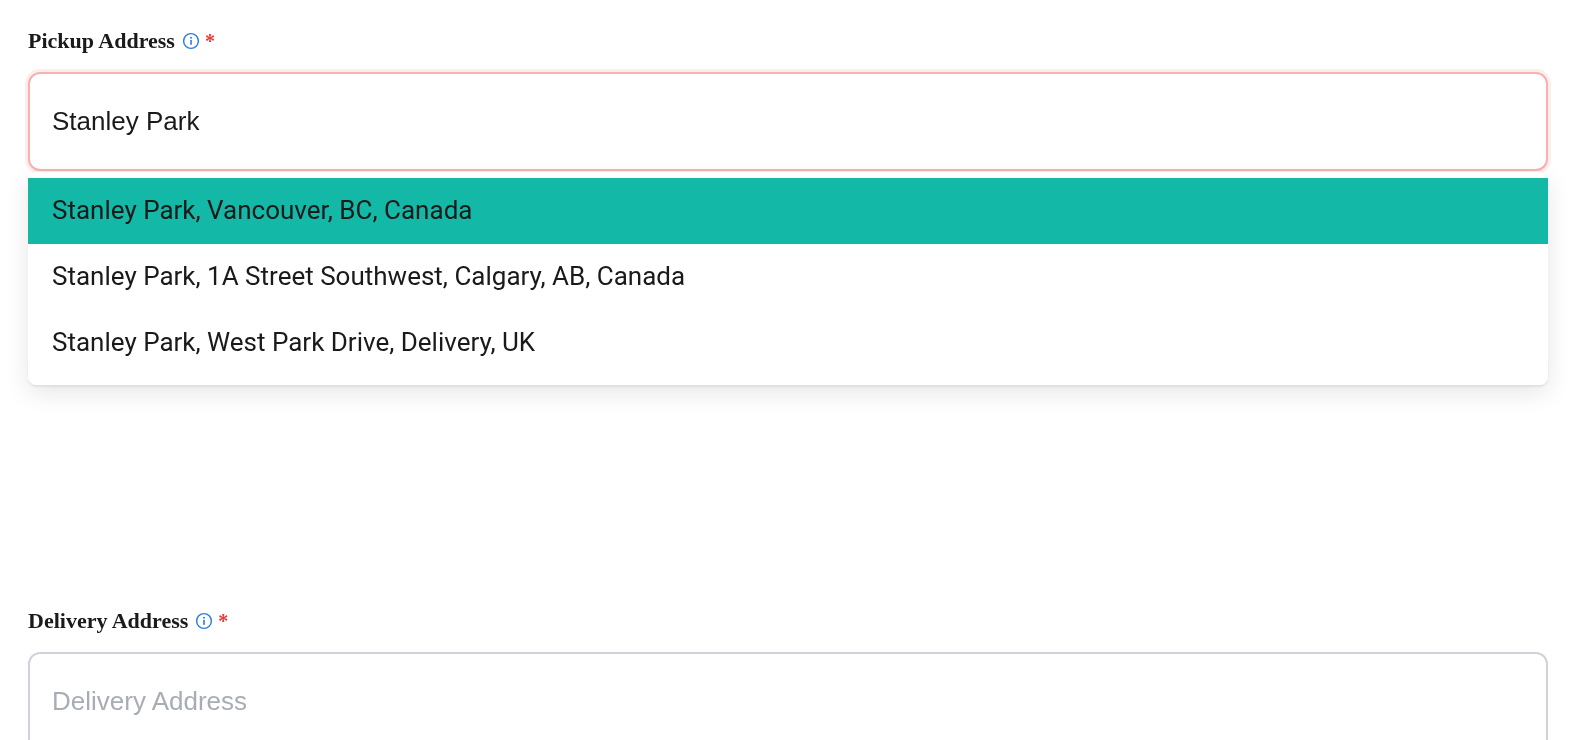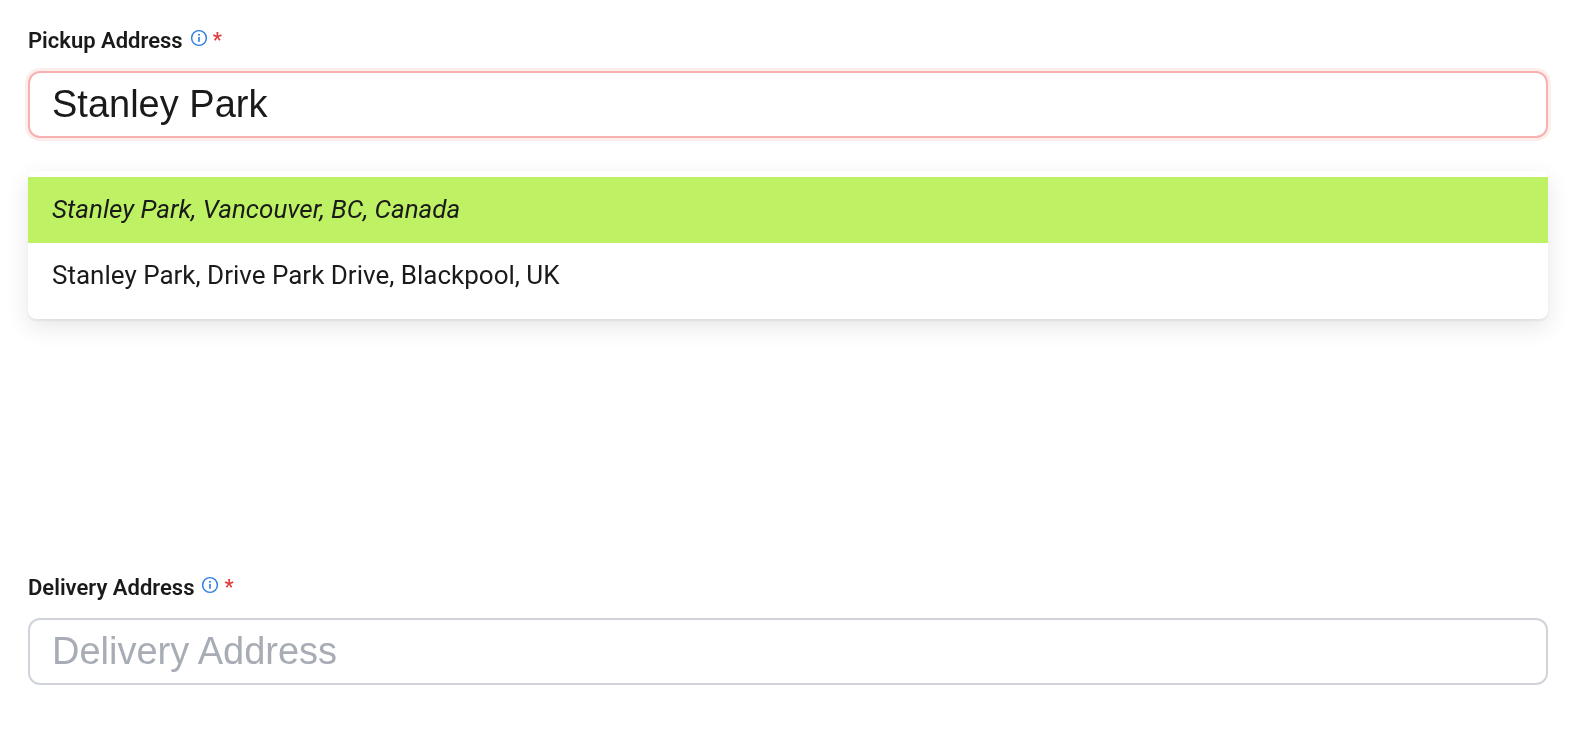--- a/index.html
+++ b/index.html
@@ -13,22 +13,24 @@
     color: #1a1a1a;
   }
   .page {
     padding: 28px;
     position: relative;
   }
   .field-label {
     font-size: 22px;
     font-weight: 600;
     display: flex;
+    align-items: center;
     gap: 6px;
     margin-bottom: 18px;
+    font-family: Liberation Serif, serif;
   }
   .info-icon {
     display: inline-flex;
     align-items: center;
     justify-content: center;
     width: 20px;
     height: 20px;
     color: #2a7de1;
   }
   .info-icon svg { display: block; }
@@ -37,25 +39,25 @@
     font-weight: 700;
     font-size: 20px;
     margin-left: -2px;
   }
   .input-wrap {
     position: relative;
     width: 1520px;
   }
   .address-input {
     width: 100%;
-    height: 67px;
+    height: 99px;
     border: 2px solid #d0d4da;
     border-radius: 12px;
     padding: 0 22px;
-    font-size: 38px;
+    font-size: 26px;
     color: #1a1a1a;
     outline: none;
     background: #fff;
   }
   .address-input::placeholder {
     color: #a8adb5;
   }
   .address-input.invalid {
     border: 2px solid #f7b1b1;
     box-shadow: 0 0 0 3px rgba(231,76,60,0.10);
@@ -72,22 +74,21 @@
     z-index: 10;
   }
   .dropdown-item {
     font-size: 26px;
     color: #1a1a1a;
     padding: 16px 24px;
     cursor: pointer;
     line-height: 1.3;
   }
   .dropdown-item.highlight {
-    background: #bef264;
-    font-style: italic;
+    background: #14b8a6;
   }
   .field-block {
     margin-top: 67px;
   }
 </style>
 </head>
 <body>
 
 <div class="page">
 
@@ -100,21 +101,22 @@
         <rect x="9.1" y="8.5" width="1.8" height="6" rx="0.9" fill="#2a7de1"></rect>
       </svg>
     </span>
     <span class="required">*</span>
   </div>
 
   <div class="input-wrap">
     <input type="text" class="address-input invalid" placeholder="Pickup Address" value="Stanley Park" style="">
     <div class="dropdown">
       <div class="dropdown-item highlight">Stanley Park, Vancouver, BC, Canada</div>
-      <div class="dropdown-item">Stanley Park, Drive Park Drive, Blackpool, UK</div>
+      <div class="dropdown-item">Stanley Park, 1A Street Southwest, Calgary, AB, Canada</div>
+      <div class="dropdown-item">Stanley Park, West Park Drive, Delivery, UK</div>
     </div>
   </div>
 
   <div style="height: 370px;"></div>
 
   <div class="field-block">
     <div class="field-label">
       <span>Delivery Address</span>
       <span class="info-icon">
         <svg width="18" height="18" viewBox="0 0 20 20" fill="none">

